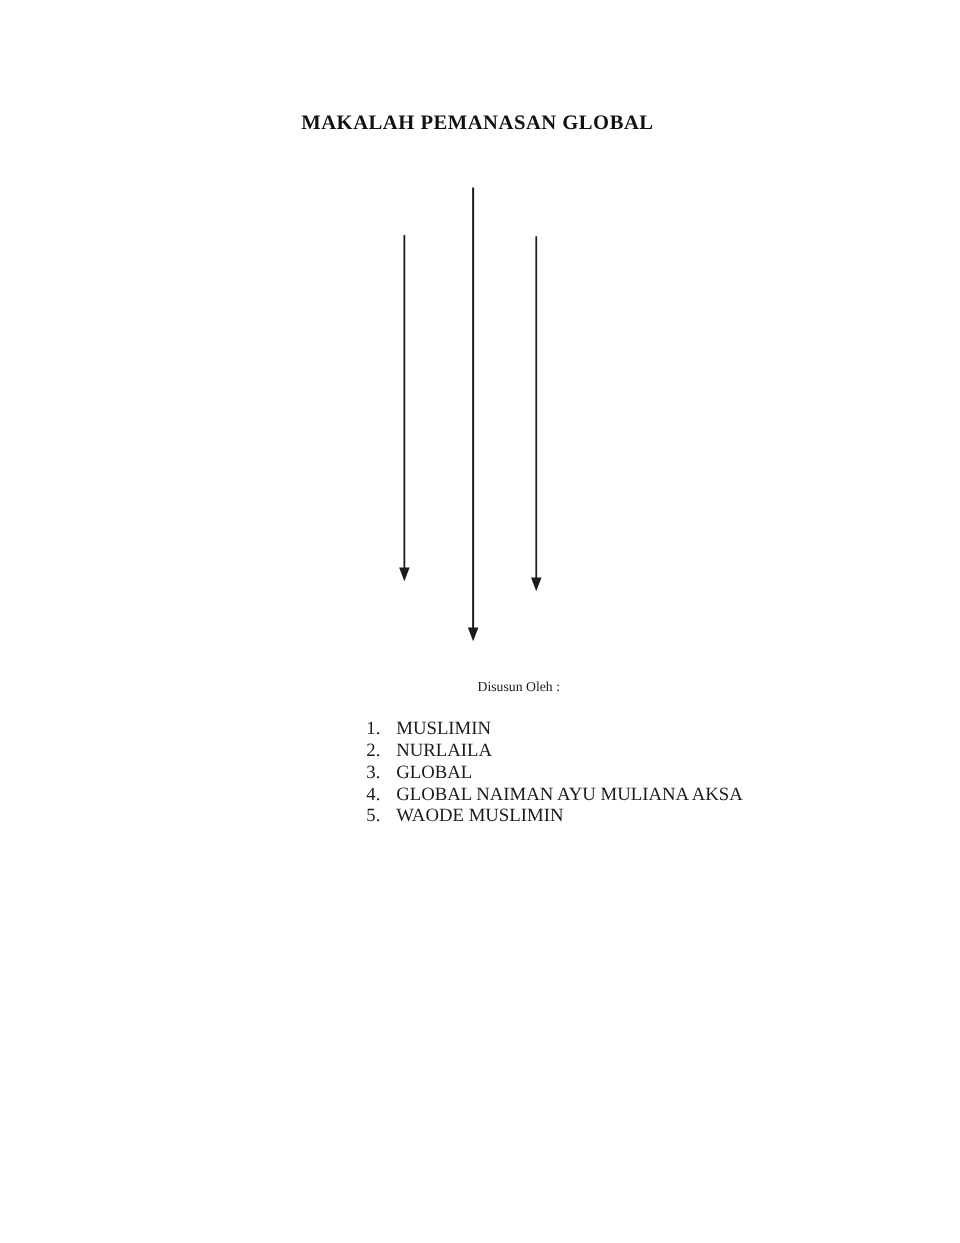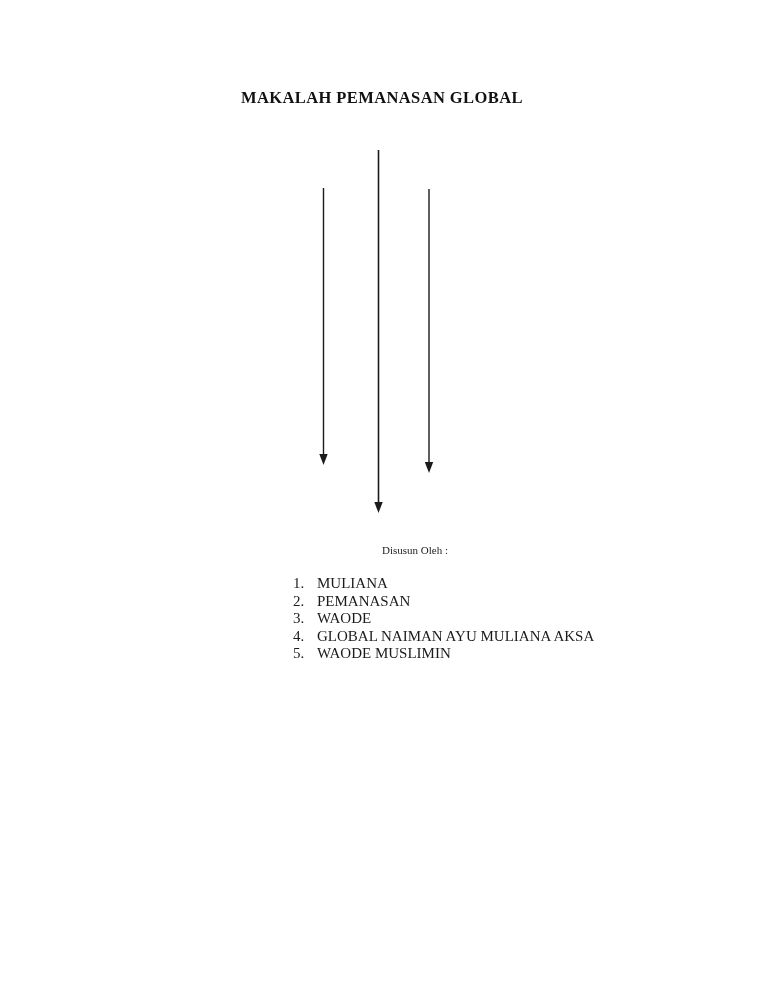--- a/index.html
+++ b/index.html
@@ -88,29 +88,29 @@
       <line x1="429" y1="189" x2="429" y2="463" stroke-width="1.4" fill="none" stroke="#1b1b1b"></line>
       <polygon points="424.8,462 433.2,462 429,473" fill="#1b1b1b"></polygon>
     </g>
   </svg>
 
   <div class="byline">Disusun Oleh :</div>
 
   <div class="authors">
     <div class="author-row">
       <span class="num">1.</span>
-      <span class="name">MULIANA</span>
+      <span class="name">MUSLIMIN</span>
     </div>
     <div class="author-row">
       <span class="num">2.</span>
-      <span class="name">PEMANASAN</span>
+      <span class="name">NURLAILA</span>
     </div>
     <div class="author-row">
       <span class="num">3.</span>
-      <span class="name">WAODE</span>
+      <span class="name">GLOBAL</span>
     </div>
     <div class="author-row">
       <span class="num">4.</span>
       <span class="name">GLOBAL NAIMAN AYU MULIANA AKSA</span>
     </div>
     <div class="author-row">
       <span class="num">5.</span>
       <span class="name">WAODE MUSLIMIN</span>
     </div>
   </div>

